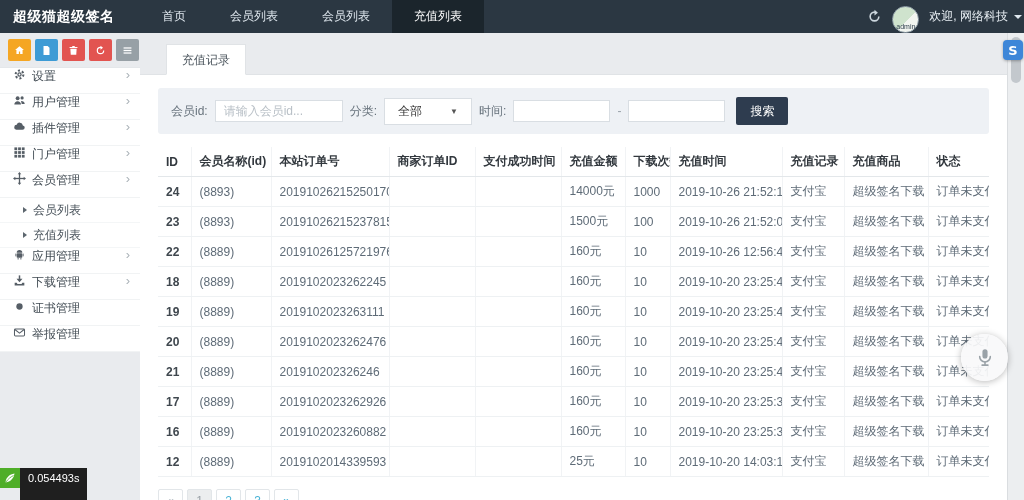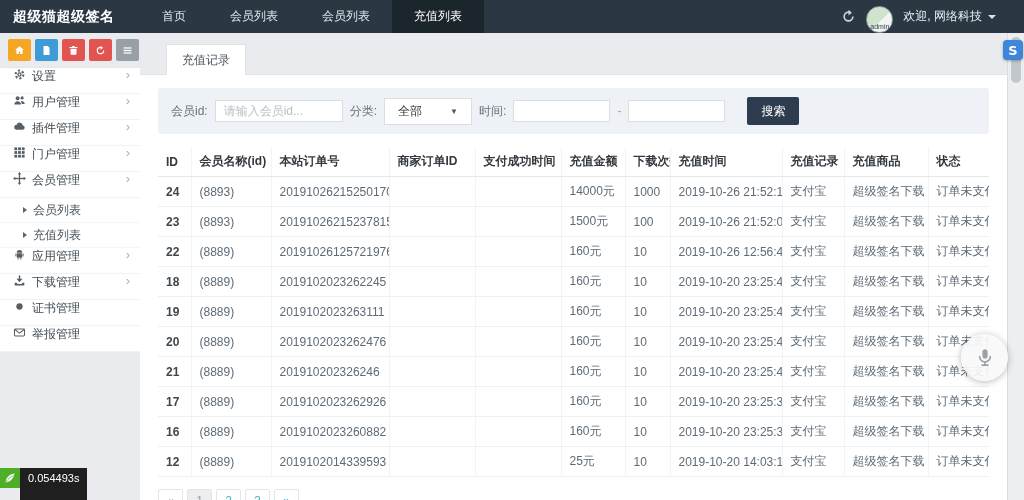--- a/index.html
+++ b/index.html
@@ -5,21 +5,21 @@
 *{margin:0;padding:0;box-sizing:border-box;}
 html,body{width:1024px;height:500px;overflow:hidden;}
 body{font-family:"Liberation Sans","DejaVu Sans",sans-serif;background:#e9ebee;position:relative;font-size:12px;}
 
 
 .navbar{position:absolute;top:0;left:0;right:0;height:33px;background:#2b3742;display:flex;z-index:20;}
 .brand{width:140px;line-height:33px;color:#fff;font-size:14px;font-weight:bold;padding-left:13px;letter-spacing:.5px;white-space:nowrap;}
 .nav-items{display:flex;}
 .nav-item{line-height:33px;padding:0 22px;color:#dfe7ee;font-size:12px;cursor:pointer;white-space:nowrap;}
 .nav-item.active{background:#1b252c;color:#fff;}
-.nav-right{position:absolute;right:28px;top:0;height:33px;display:flex;align-items:center;gap:10px;}
+.nav-right{position:absolute;right:2px;top:0;height:33px;display:flex;align-items:center;gap:10px;}
 .icon-refresh{width:15px;height:15px;color:#cdd7de;cursor:pointer;}
 .icon-refresh svg{width:100%;height:100%;display:block;}
 .avatar{width:27px;height:27px;border-radius:50%;border:1px solid #93a1ab;background:linear-gradient(135deg,#cfe3cd 0 55%,#f2f5f0 55%);position:relative;margin-top:5px;cursor:pointer;flex:none;}
 .avatar span{position:absolute;bottom:2px;left:0;right:0;text-align:center;font-size:7px;color:#30414d;}
 .welcome{color:#e9eff4;font-size:12px;display:flex;align-items:center;gap:6px;cursor:pointer;white-space:nowrap;}
 .caret{width:0;height:0;border-left:4px solid transparent;border-right:4px solid transparent;border-top:4px solid #dfe7ee;}
 
 
 .sidebar{position:absolute;top:33px;left:0;width:140px;bottom:0;}
 .quick-bar{padding:6px 0 6px 8px;display:flex;gap:4px;}
@@ -42,21 +42,21 @@
 
 .filter-bar{background:#eef1f5;border-radius:3px;height:46px;display:flex;align-items:center;padding:0 13px;gap:7px;margin-bottom:13px;}
 .flabel{color:#67727c;white-space:nowrap;}
 .finput{height:22px;border:1px solid #d9dee3;background:#fff;padding:0 8px;font-size:12px;color:#333;outline:none;font-family:inherit;}
 .finput::placeholder{color:#b9c0c7;}
 .member-input{width:128px;}
 .time-input{width:97px;}
 .select-box{width:88px;height:27px;background:#fff;border:1px solid #d9dee3;display:flex;align-items:center;justify-content:space-between;padding:0 13px;cursor:pointer;color:#333;}
 .select-caret{font-size:8px;color:#555;}
 .dash{color:#9aa2aa;}
-.search-btn{height:28px;padding:0 14px;background:#2e3c4f;color:#fff;border:none;border-radius:2px;font-size:12px;margin-left:15px;cursor:pointer;font-family:inherit;}
+.search-btn{height:28px;padding:0 14px;background:#2e3c4f;color:#fff;border:none;border-radius:2px;font-size:12px;margin-left:4px;cursor:pointer;font-family:inherit;}
 
 table{width:100%;border-collapse:collapse;table-layout:fixed;}
 th,td{text-align:left;padding:6px 8px;font-size:12px;border-left:1px solid #f1f3f5;white-space:nowrap;overflow:hidden;}
 th:first-child,td:first-child{border-left:none;}
 th{font-weight:bold;color:#32383e;border-bottom:1px solid #e3e7ea;}
 td{color:#5e6b77;border-bottom:1px solid #eef1f3;}
 td.cid{font-weight:bold;color:#3f474e;}
 th:nth-child(1){width:33px}th:nth-child(2){width:80px}th:nth-child(3){width:118px}
 th:nth-child(4){width:86px}th:nth-child(5){width:86px}th:nth-child(6){width:64px}
 th:nth-child(7){width:45px}th:nth-child(8){width:112px}th:nth-child(9){width:62px}

